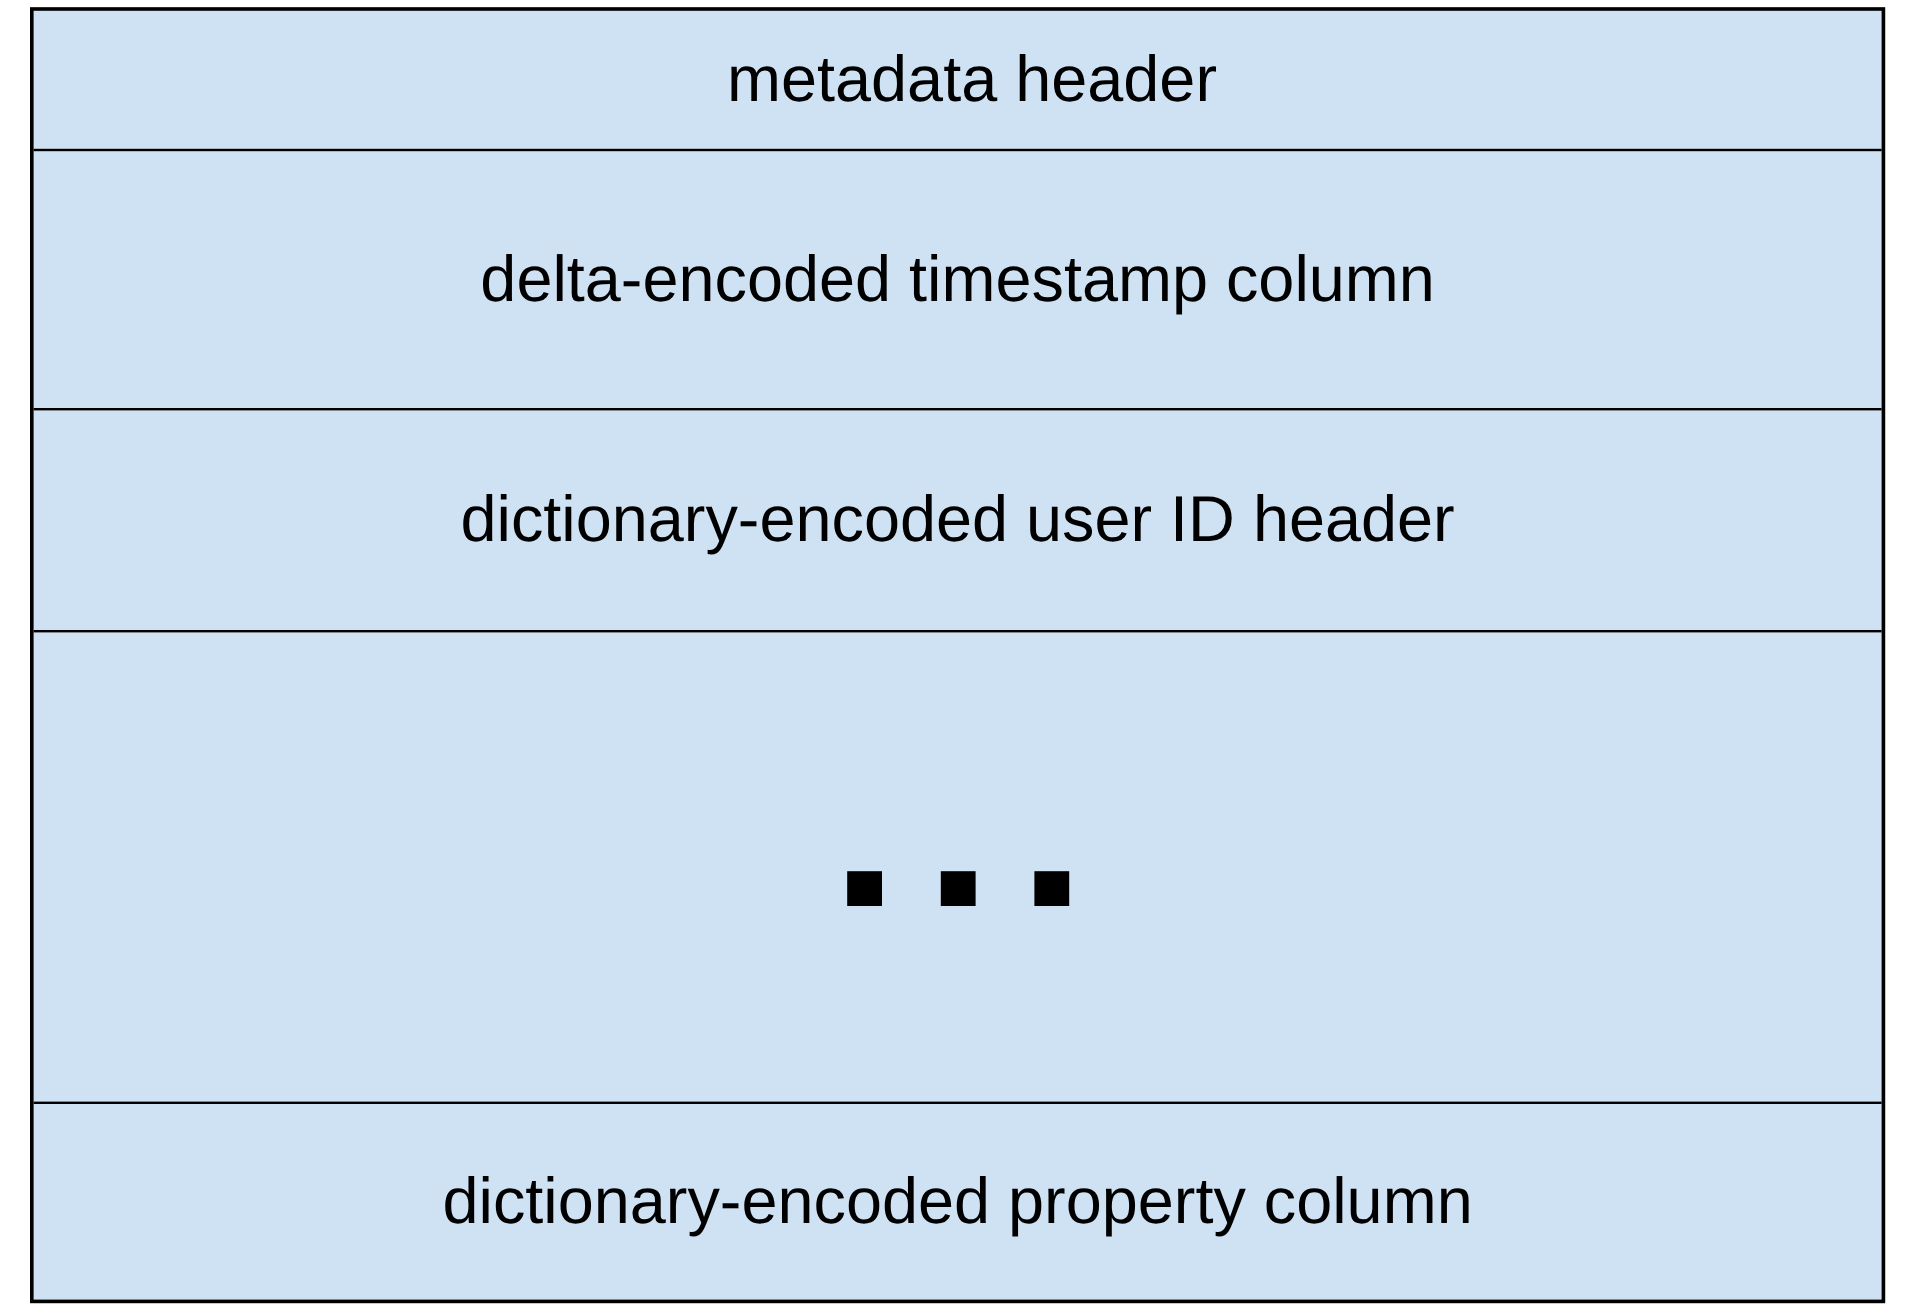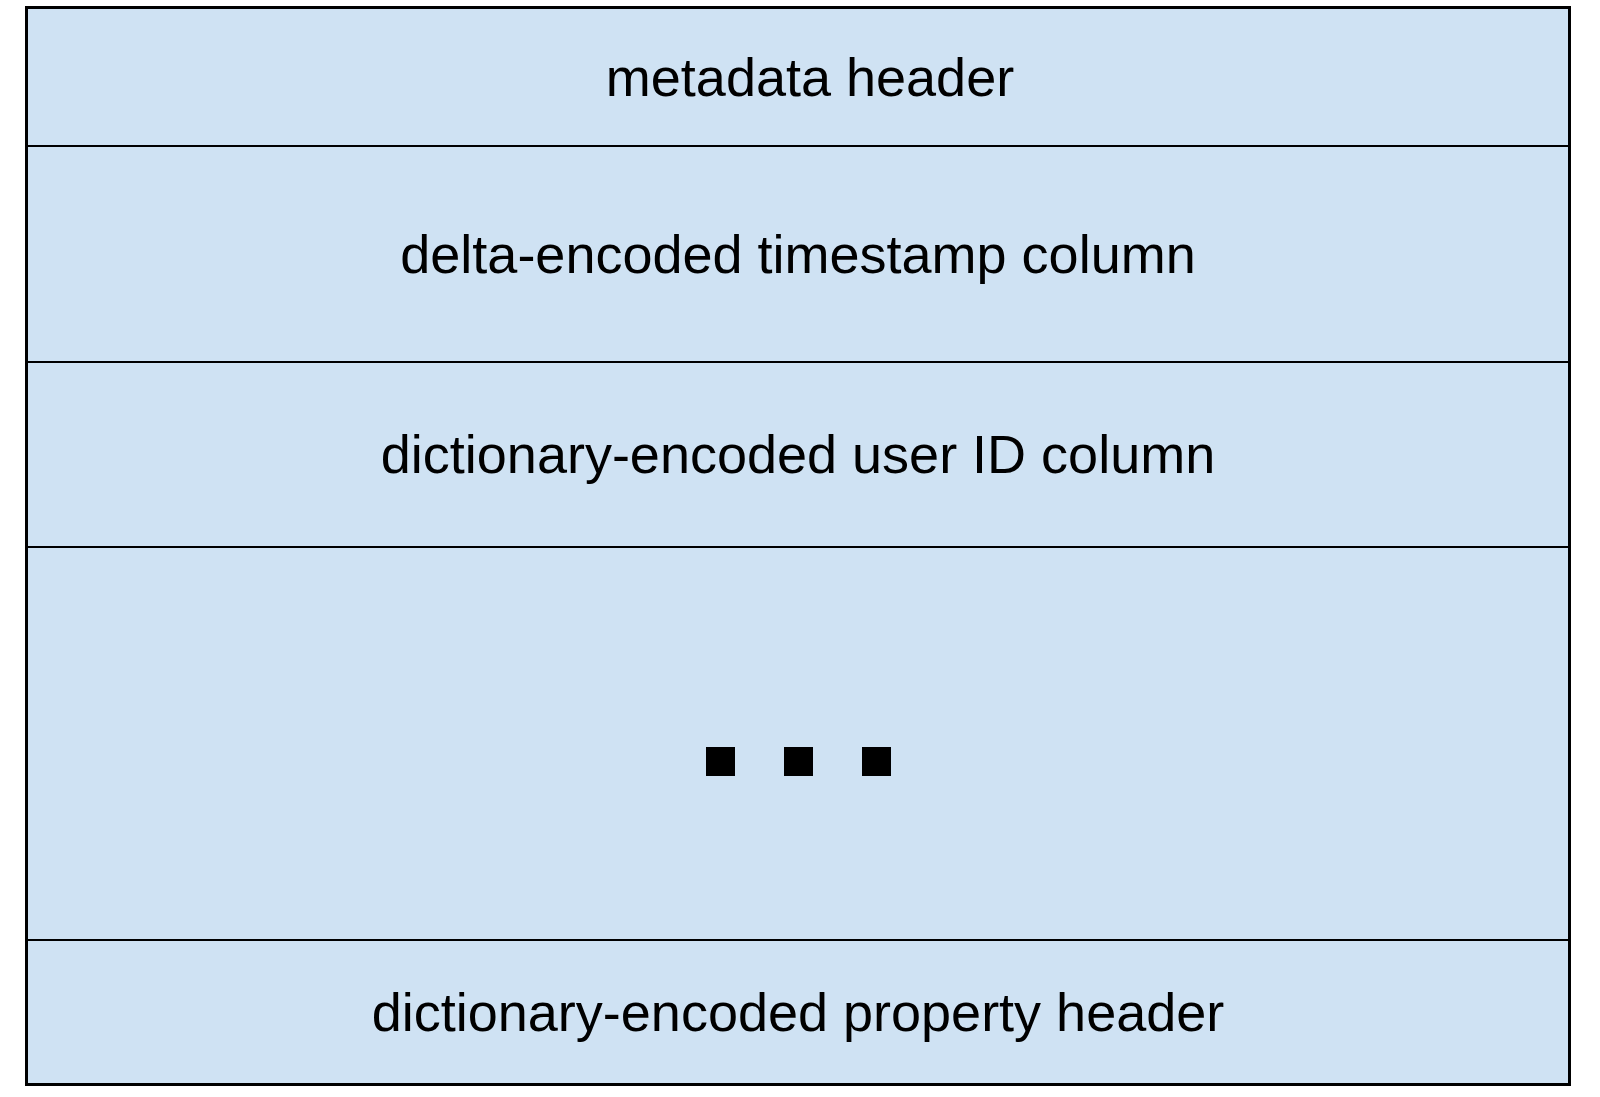--- a/index.html
+++ b/index.html
@@ -29,21 +29,21 @@
     display: flex;
     flex-direction: column;
   }
   .row {
     display: flex;
     align-items: center;
     justify-content: center;
     border-bottom: 2px solid var(--border);
     flex: 0 0 auto;
   }
-  .row-1 { height: 138px; padding-left: 24px; }   
+  .row-1 { height: 117px; padding-left: 24px; }   
   .row-2 { height: 216px; }
   .row-3 { height: 185px; }
   .row-4 { height: 393px; padding-top: 36px; }
   .row-5 { flex: 1 1 auto; border-bottom: none; }
   .row-label {
     font-size: 54px;
     line-height: 1.15;
     color: var(--text);
     text-align: center;
     white-space: nowrap;
@@ -65,28 +65,28 @@
 
   <div class="row row-1">
     <span class="row-label">metadata header</span>
   </div>
 
   <div class="row row-2">
     <span class="row-label">delta-encoded timestamp column</span>
   </div>
 
   <div class="row row-3">
-    <span class="row-label">dictionary-encoded user ID column</span>
+    <span class="row-label">dictionary-encoded user ID header</span>
   </div>
 
   <div class="row row-4">
     <div class="ellipsis-group">
       <div class="ellipsis-square"></div>
       <div class="ellipsis-square"></div>
       <div class="ellipsis-square"></div>
     </div>
   </div>
 
   <div class="row row-5">
-    <span class="row-label">dictionary-encoded property header</span>
+    <span class="row-label">dictionary-encoded property column</span>
   </div>
 
 </div>
 
 </body></html>

